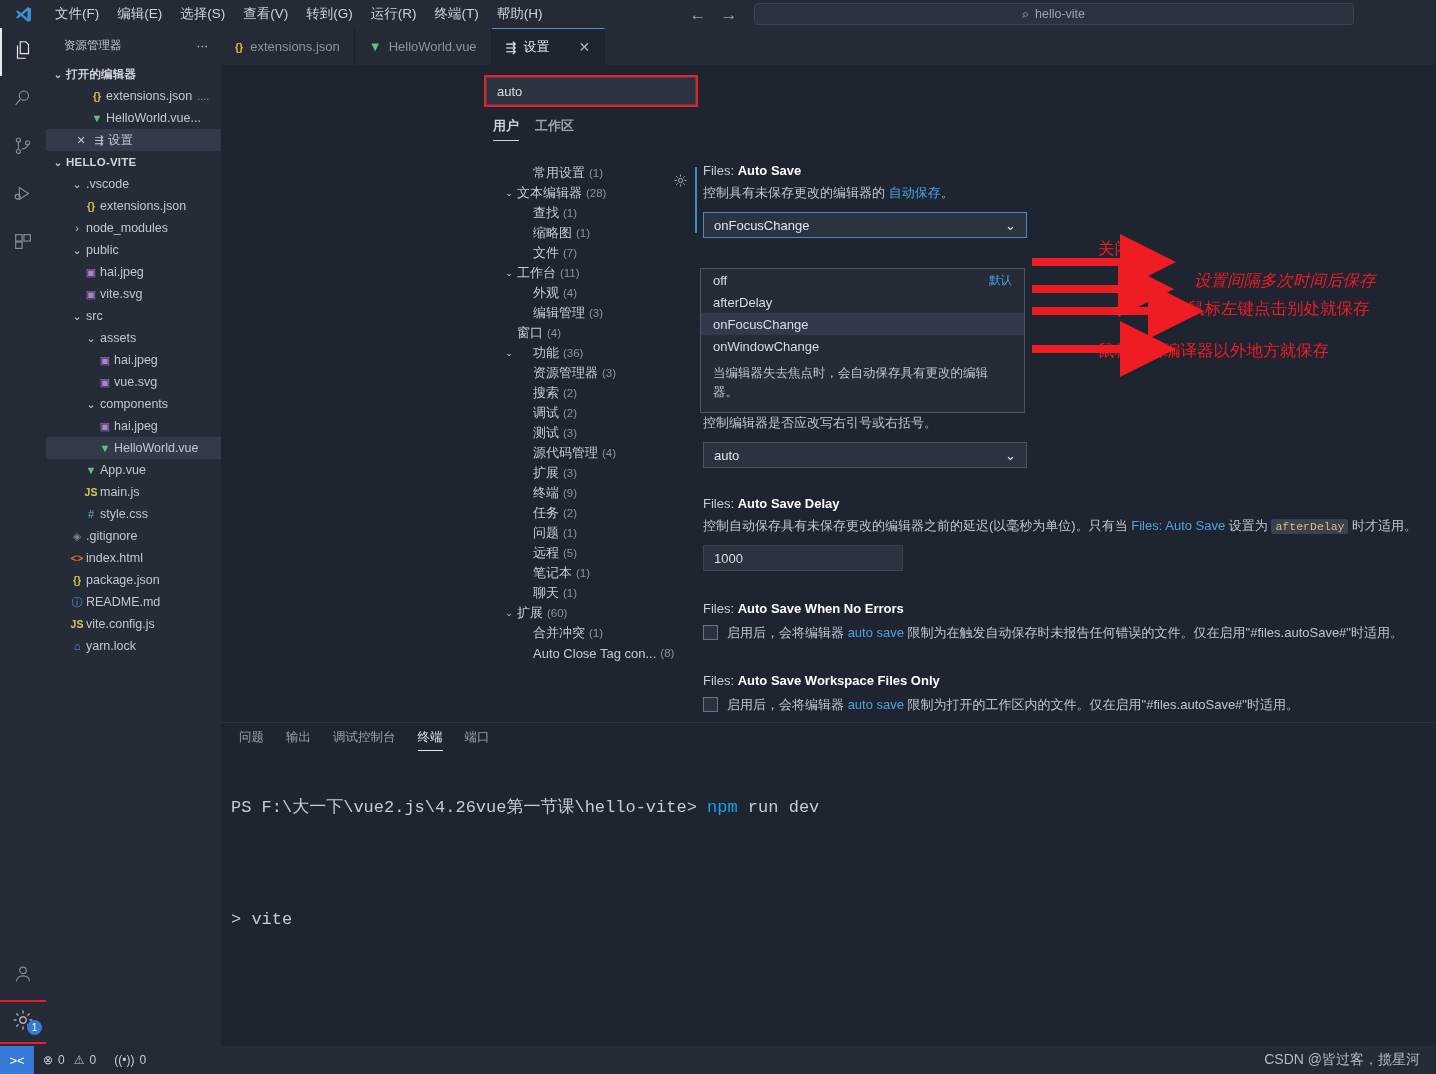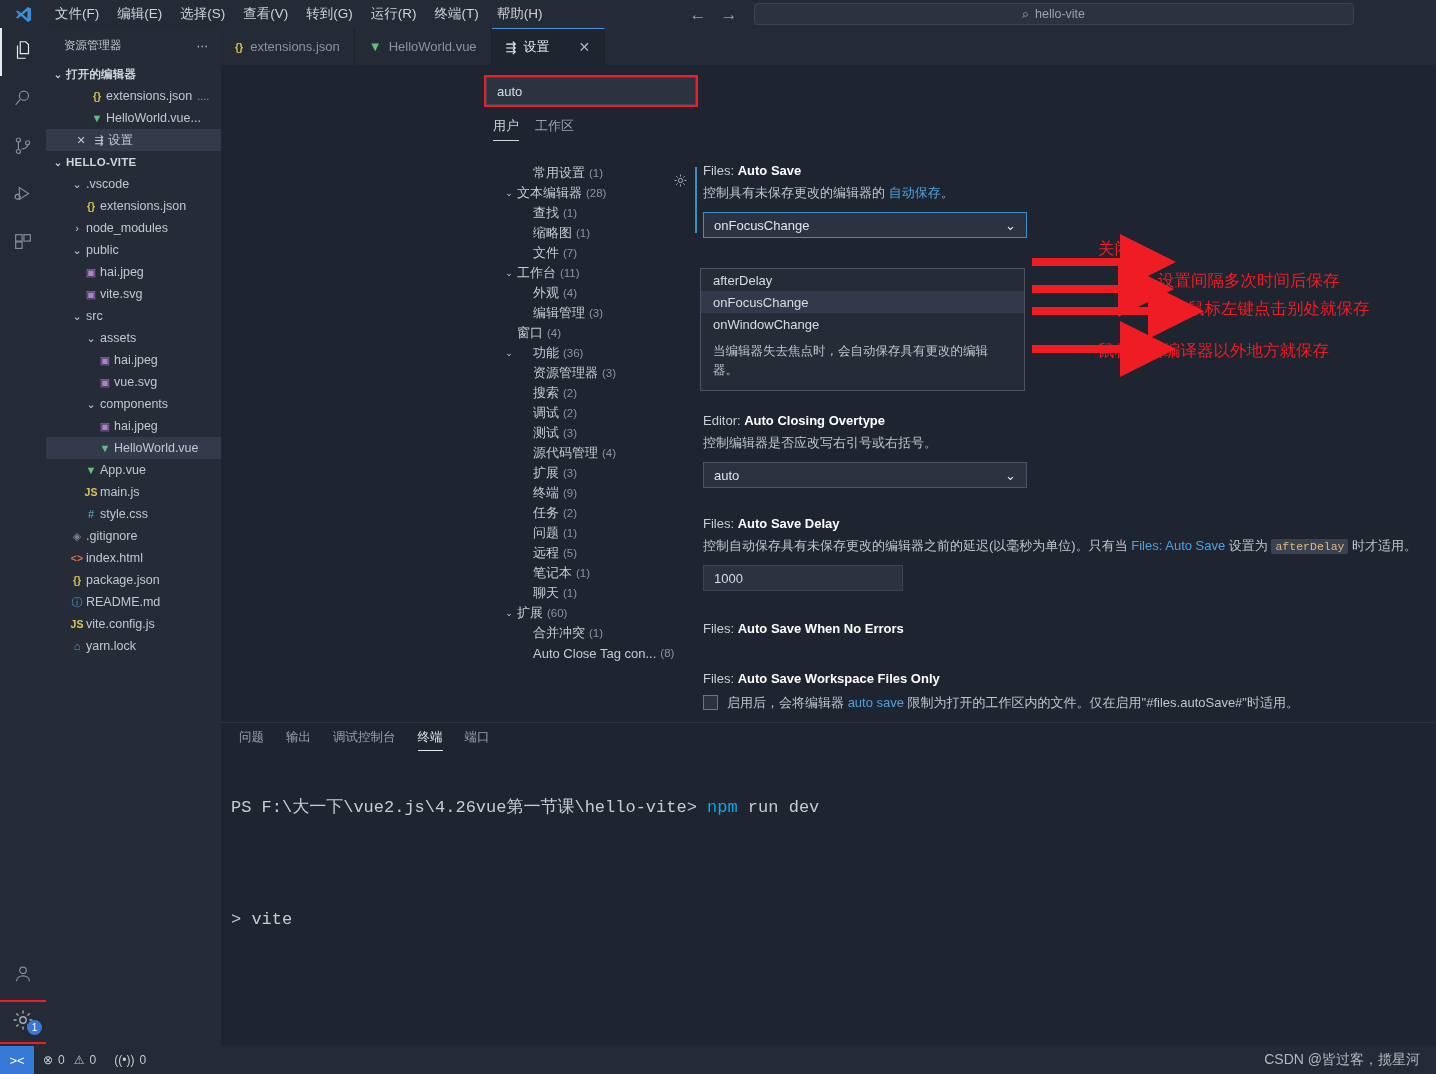--- a/index.html
+++ b/index.html
@@ -118,21 +118,21 @@
   }
   .settings-search {
     width: 100%; height: 100%; background: #2b3240; border: 1px solid #3d4452;
     color: #d9dce2; font-size: 13px; padding: 0 10px;
     font-family: "Liberation Sans", sans-serif;
   }
   .settings-tabs {
     position: absolute; left: 272px; top: 52px; display: flex; gap: 16px;
     font-size: 13px;
   }
-  .stab { color: #9aa2ae; padding-bottom: 5px; cursor: default; }
+  .stab { color: #9aa2ae; padding-bottom: 5px; cursor: default; font-weight: bold; }
   .stab.active { color: #cfd3da; border-bottom: 1px solid #cfd3da; }
 
   
   .toc {
     position: absolute; left: 262px; top: 98px; width: 192px; height: 555px;
     overflow: hidden; font-size: 13px;
   }
   .toc-row {
     display: flex; align-items: center; height: 20px; color: #c6cbd3;
     white-space: nowrap; cursor: default;
@@ -606,56 +606,63 @@
         <div class="s-desc">
           <span>控制具有未保存更改的编辑器的 </span><span class="lnk">自动保存</span><span>。</span>
         </div>
         <div class="select-box open">
           <span>onFocusChange</span>
           <span>⌄</span>
         </div>
 
         <div class="dropdown">
           <div class="dd-item">
+            <span>off</span>
+            <span class="dd-default">默认</span>
+          </div>
+          <div class="dd-item">
             <span>afterDelay</span>
           </div>
           <div class="dd-item sel">
             <span>onFocusChange</span>
           </div>
           <div class="dd-item">
             <span>onWindowChange</span>
           </div>
           <div class="dd-desc">当编辑器失去焦点时，会自动保存具有更改的编辑器。</div>
         </div>
       </div>
 
       <div class="setting-block" style="padding-top:0;">
-        <div class="s-title">
-          <span class="pre">Editor: </span><b>Auto Closing Overtype</b>
-        </div>
         <div class="s-desc">控制编辑器是否应改写右引号或右括号。</div>
         <div class="select-box">
           <span>auto</span>
           <span>⌄</span>
         </div>
       </div>
 
       <div class="setting-block" style="padding-top:28px;">
         <div class="s-title">
           <span class="pre">Files: </span><b>Auto Save Delay</b>
         </div>
         <div class="s-desc" style="white-space:nowrap">
           <span>控制自动保存具有未保存更改的编辑器之前的延迟(以毫秒为单位)。只有当 </span><span class="lnk">Files: Auto Save</span><span> 设置为 </span><span class="code-inline">afterDelay</span><span> 时才适用。</span>
         </div>
         <input class="num-input" value="1000" style="">
       </div>
 
       <div class="setting-block" style="padding-top:30px;">
         <div class="s-title">
           <span class="pre">Files: </span><b>Auto Save When No Errors</b>
+        </div>
+        <div class="chk-row">
+          <div class="chk"></div>
+          <div class="s-desc" style="white-space:nowrap">
+            <span>启用后，会将编辑器 </span><span class="lnk">auto save</span><span> 限制为在触发自动保存时未报告任何错误的文件。仅在启用"#files.autoSave#"时适用。</span>
+          </div>
         </div>
       </div>
 
       <div class="setting-block" style="padding-top:30px;">
         <div class="s-title">
           <span class="pre">Files: </span><b>Auto Save Workspace Files Only</b>
         </div>
         <div class="chk-row">
           <div class="chk"></div>
           <div class="s-desc" style="white-space:nowrap">
@@ -674,21 +681,21 @@
       </marker>
     </defs>
     <g stroke="#f01c23" stroke-width="8" marker-end="url(#ah)">
       <line x1="1032" y1="262" x2="1128" y2="262"></line>
       <line x1="1032" y1="289" x2="1126" y2="289"></line>
       <line x1="1032" y1="311" x2="1156" y2="311"></line>
       <line x1="1032" y1="349" x2="1128" y2="349"></line>
     </g>
   </svg>
   <div class="anno" style="left:1098px;top:238px;">关闭</div>
-  <div class="anno" style="left:1158px;top:270px;">设置间隔多次时间后保存</div>
+  <div class="anno" style="left:1194px;top:270px;font-style:italic;">设置间隔多次时间后保存</div>
   <div class="anno" style="left:1188px;top:298px;">鼠标左键点击别处就保存</div>
   <div class="anno" style="left:1098px;top:340px;">鼠标点击编译器以外地方就保存</div>
 
   <div class="panel">
     <div class="panel-tabs">
       <div class="ptab">问题</div>
       <div class="ptab">输出</div>
       <div class="ptab">调试控制台</div>
       <div class="ptab active">终端</div>
       <div class="ptab">端口</div>

